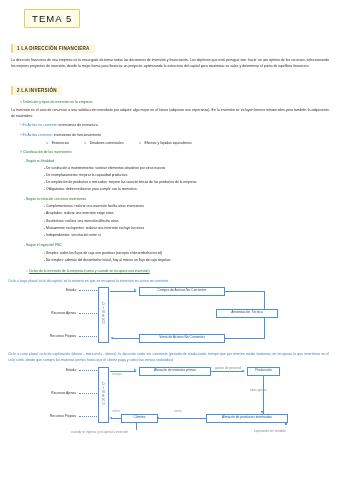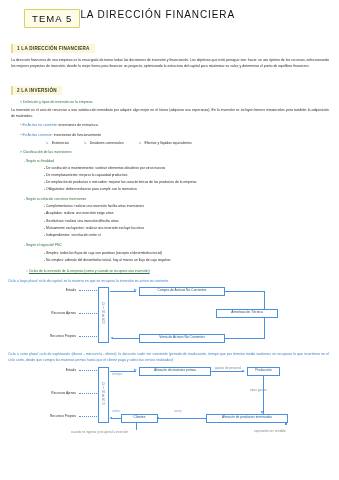--- a/index.html
+++ b/index.html
@@ -6,21 +6,21 @@
   body{
     width:339px;height:480px;overflow:hidden;
     background:#ffffff;
     font-family:"Liberation Sans", sans-serif;
     color:#1a1a1a;
     -webkit-font-smoothing:antialiased;
   }
   .page{position:relative;width:339px;height:480px;padding:0;box-sizing:border-box;}
 
   
-  .title-row{display:flex;align-items:flex-start;gap:0;margin:9px 0 0 24px;}
+  .title-row{display:flex;align-items:flex-end;gap:7px;margin:9px 0 0 24px;}
   .tema-box{
     border:1px solid #d9d06a;background:#fdfce9;
     padding:3px 7px 3px 7px;border-radius:1px;
     font-size:9.5px;letter-spacing:1.1px;color:#111;
   }
   .title-main{
     font-size:10px;letter-spacing:0.9px;color:#111;
   }
 
   
@@ -83,21 +83,20 @@
   .arrowD{position:absolute;width:0;height:0;border-left:1.8px solid transparent;border-right:1.8px solid transparent;border-top:3px solid #4a90e2;}
   .dotmark{position:absolute;width:2.4px;height:2.4px;border-radius:50%;background:#2f6cb0;}
 </style>
 </head>
 <body>
 
 <div class="page">
 
   <div class="title-row">
     <div class="tema-box">TEMA 5</div>
-    <div class="title-main">LA DIRECCIÓN FINANCIERA</div>
   </div>
 
   <div class="sec-wrap">
     <span class="sec-head">1 LA DIRECCIÓN FINANCIERA</span>
   </div>
   <p class="body">La dirección financiera de una empresa es la encargada de tomar todas las decisiones de inversión y financiación. Los objetivos que está persigue son: hacer un uso óptimo de los recursos, seleccionando los mejores proyectos de inversión, decidir la mejor forma para financiar un proyecto, optimizando la estructura del capital para maximizar su valor, y determinar el punto de equilibrio financiero.</p>
 
   <div class="sec-wrap2">
     <span class="sec-head">2 LA INVERSIÓN</span>
   </div>

